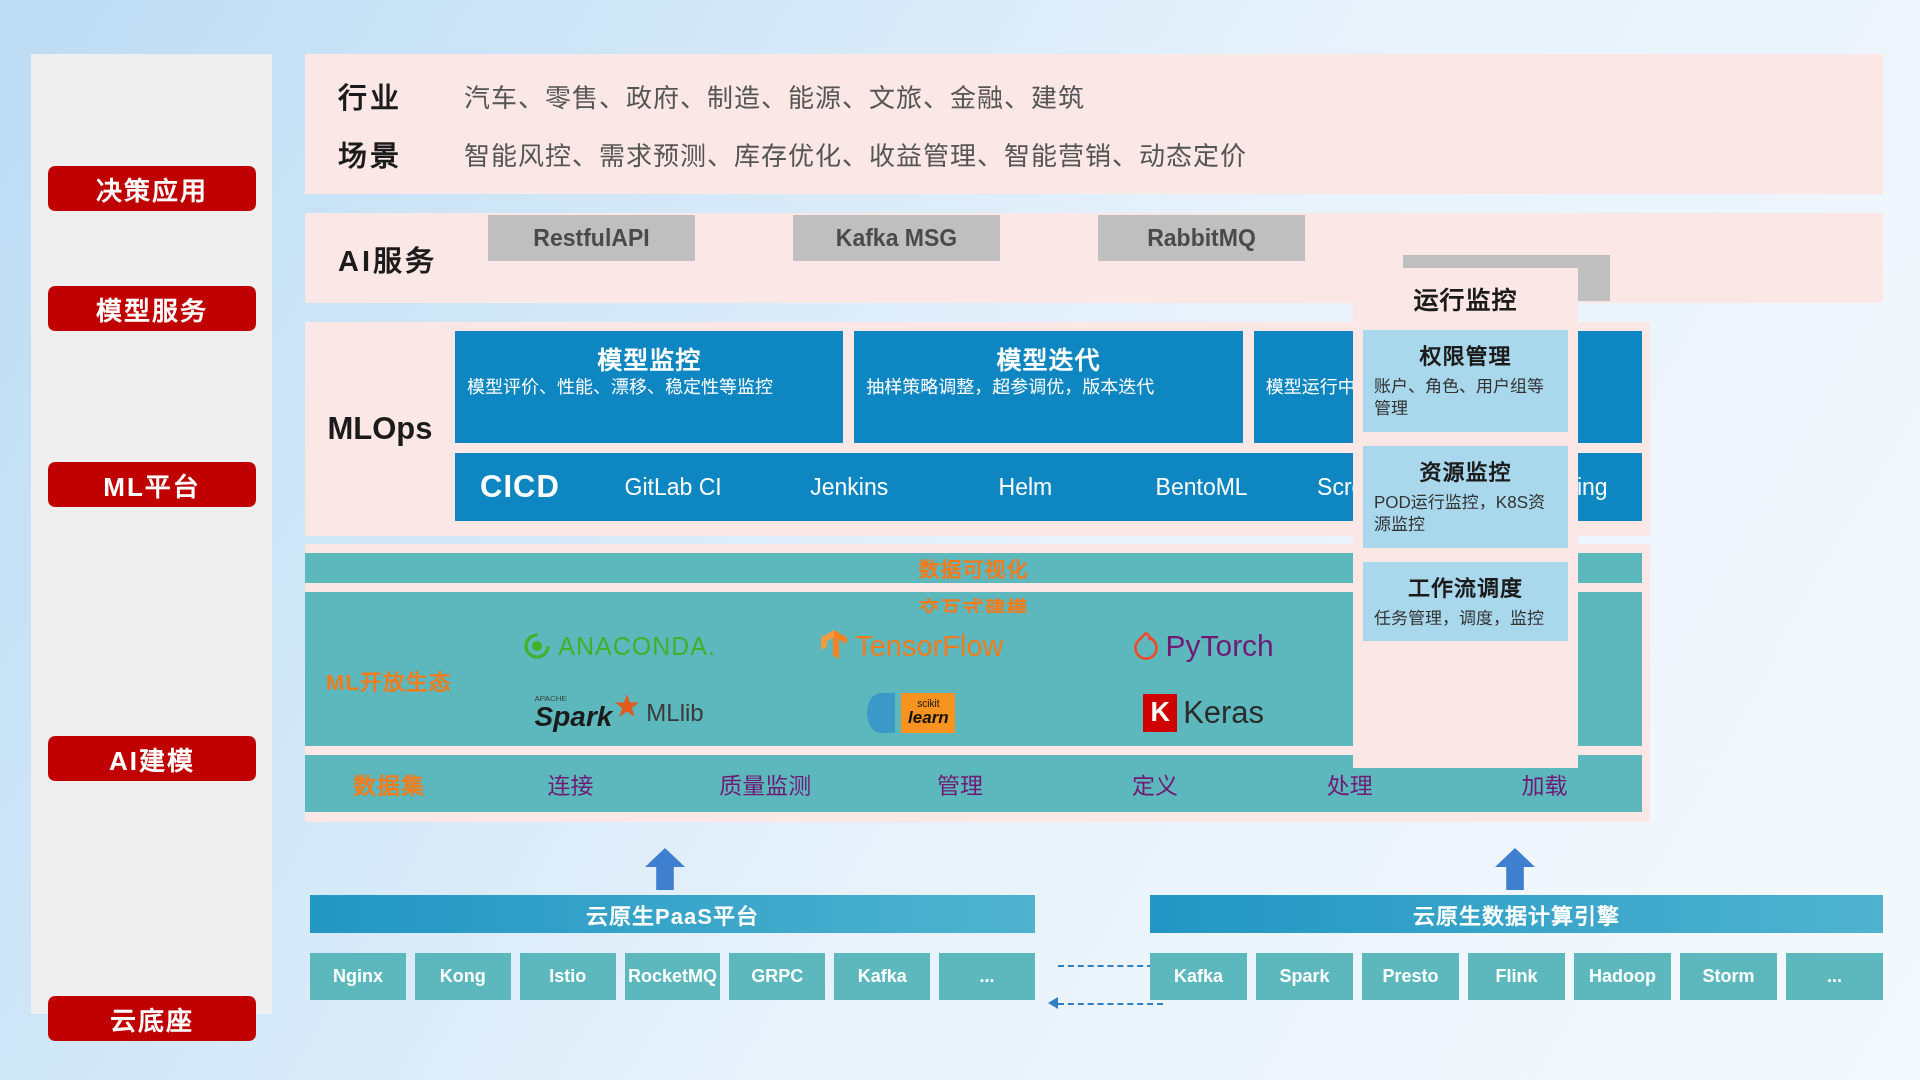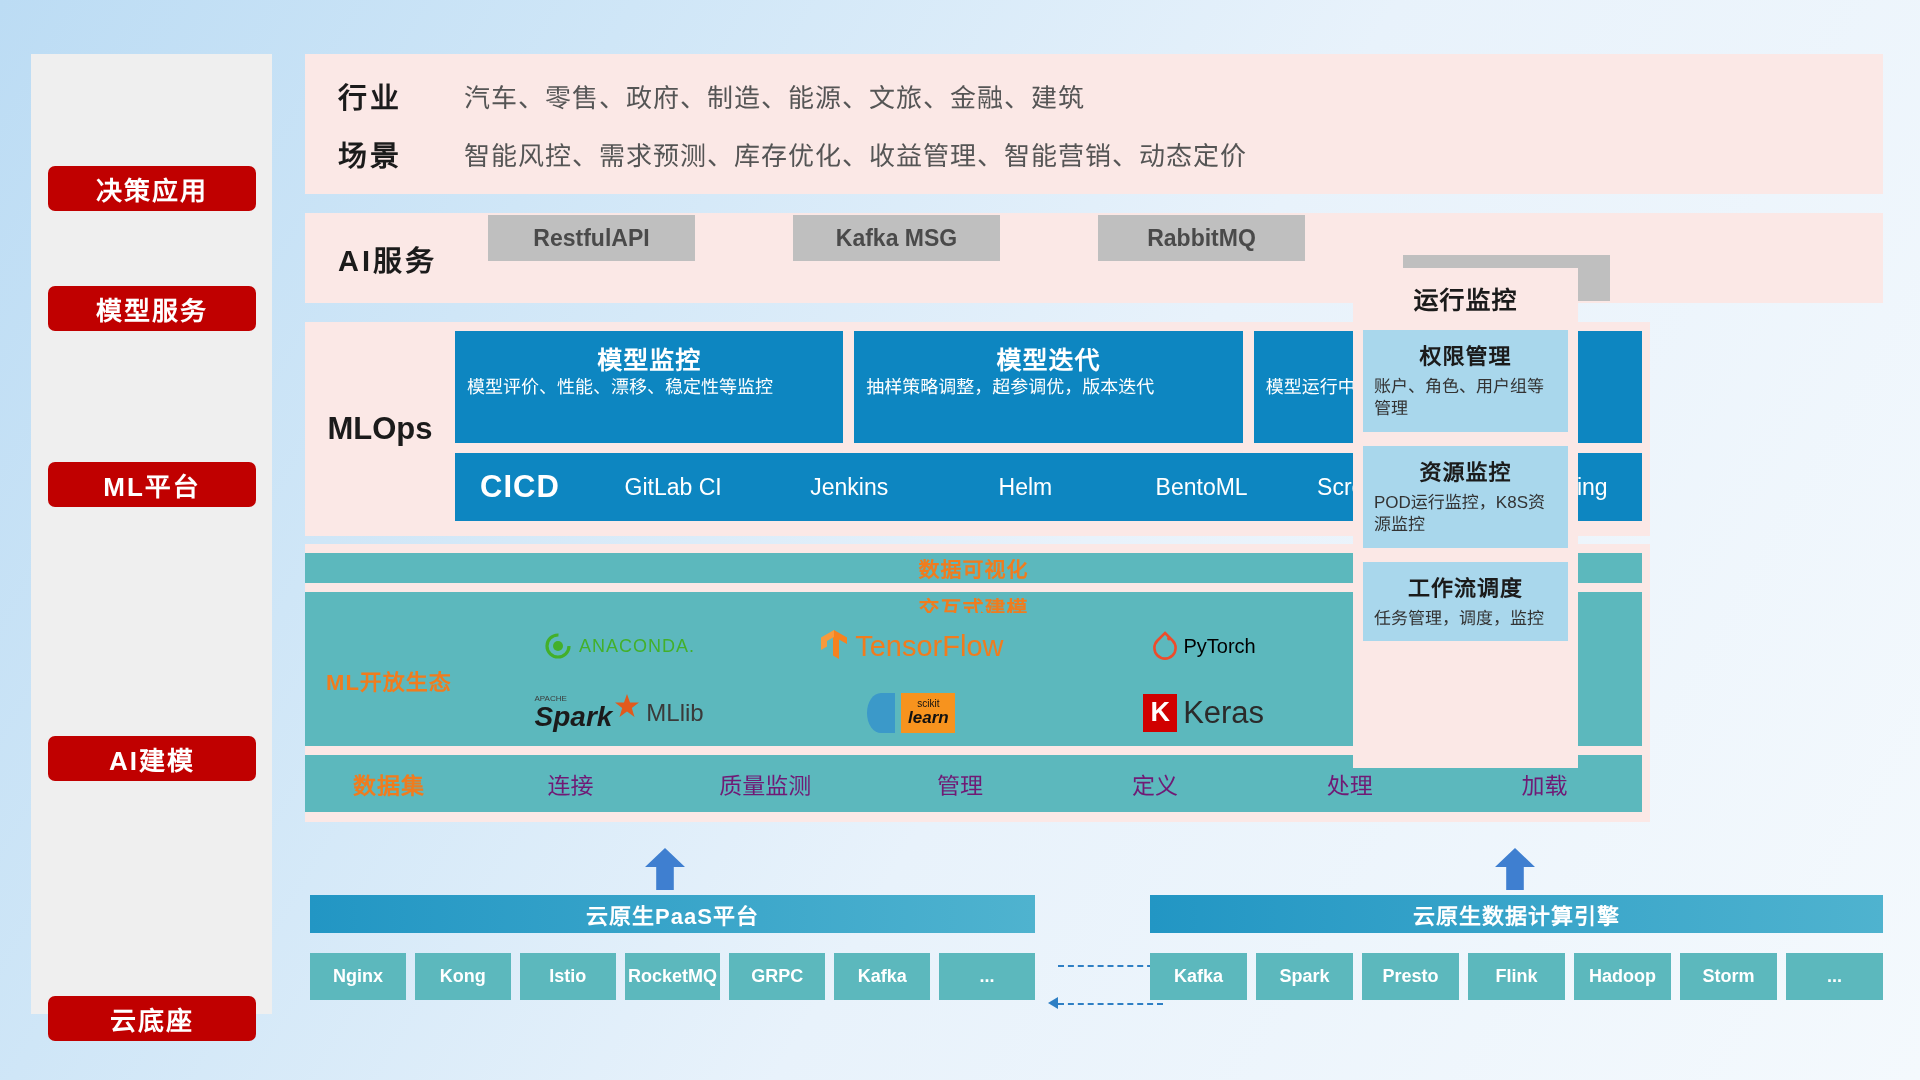--- a/index.html
+++ b/index.html
@@ -268,23 +268,23 @@
     position: absolute;
     width: 0; height: 0;
     border-top: 6px solid transparent;
     border-bottom: 6px solid transparent;
   }
   #dash-head-r { left: 1163px; top: 959px; border-left: 10px solid #2e7fc4; }
   #dash-head-l { left: 1048px; top: 997px; border-right: 10px solid #2e7fc4; }
 
   
   .lg-text { font-size: 27px; letter-spacing: 0px; white-space: nowrap; }
-  .lg-anaconda { color: #43b02a; font-size: 18px; letter-spacing: 1px; }
+  .lg-anaconda { color: #43b02a; font-size: 25px; letter-spacing: 1px; }
   .lg-tf   { color: #f07c1e; font-size: 29px; }
-  .lg-pyt  { color: #000000; font-size: 20px; }
+  .lg-pyt  { color: #701a75; font-size: 30px; }
   .lg-sas  { color: #1f4ea1; font-size: 31px; font-weight: bold; }
   .lg-mllib{ color: #3a3a3a; font-size: 24px; }
   .lg-spark{ color: #1b1b1b; font-size: 28px; font-weight: bold; font-style: italic; }
   .lg-keras{ color: #2b2b2b; font-size: 31px; }
   .lg-netx { color: #2b2b2b; font-size: 22px; }
   .lg-sub  { font-size: 8px; color: #3b3b3b; letter-spacing: 0px; }
   .kbox {
     background: #d00000; color:#ffffff; font-weight: bold;
     width: 34px; height: 38px; display:flex; align-items:center; justify-content:center;
     font-size: 27px;

